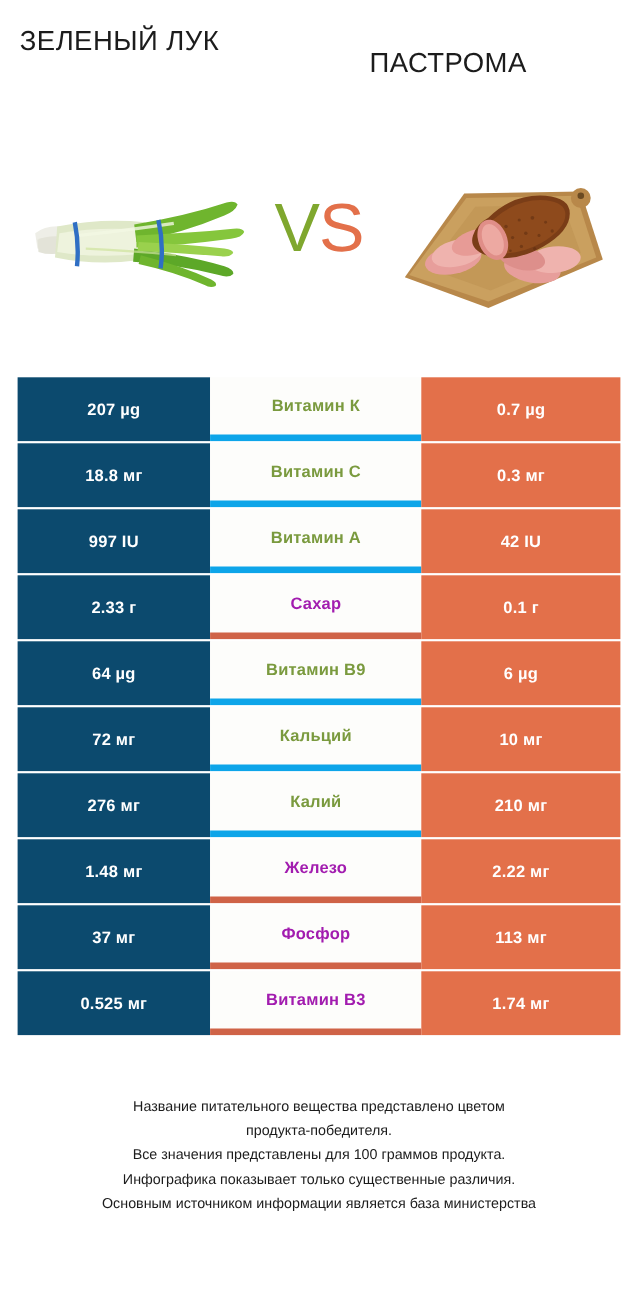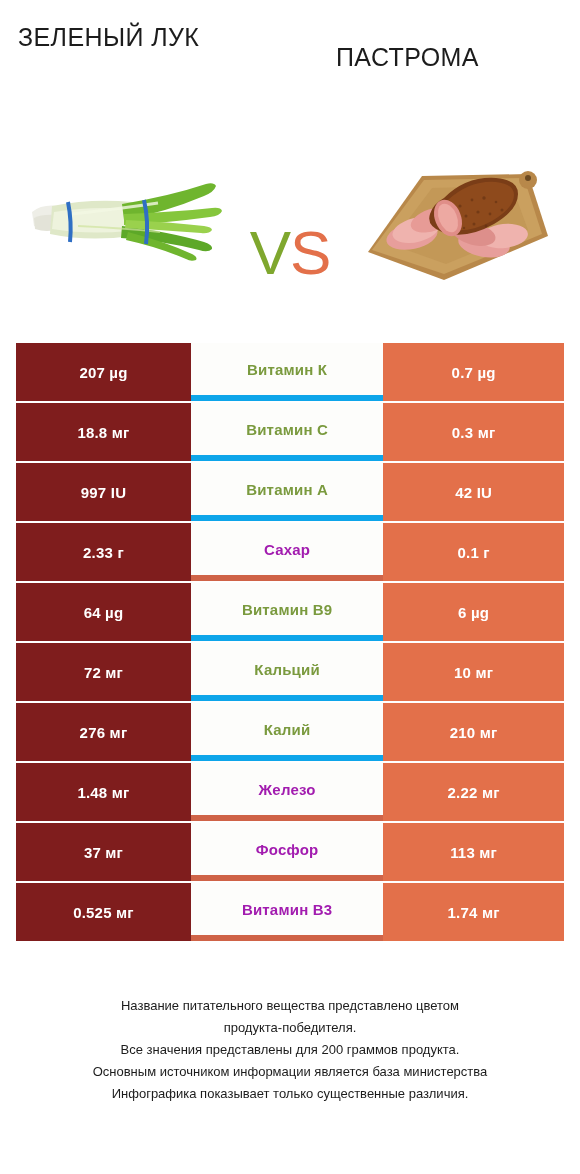--- a/index.html
+++ b/index.html
@@ -69,21 +69,20 @@
     position: absolute;
     left: 236px;
     top: 28px;
     width: 108px;
     height: 80px;
     font-size: 62px;
     line-height: 80px;
     text-align: center;
     font-weight: 400;
     letter-spacing: -1px;
-    margin-top: 45px;
   }
   .vs .v { color: #7fa72e; }
   .vs .s { color: #e3704a; }
 
   
   .scallion { position:absolute; left:0; top:0; width:100%; height:100%; }
 
   
   .pastrami { position:absolute; left:0; top:0; width:100%; height:100%; }
 
@@ -104,21 +103,21 @@
     display: flex;
     align-items: center;
     justify-content: center;
     font-size: 15px;
     font-weight: 700;
     letter-spacing: 0.2px;
     box-sizing: border-box;
   }
   .cell-left {
     width: 182px;
-    background: #7f1d1d;
+    background: #0c4a6e;
     color: #ffffff;
   }
   .cell-mid {
     width: 200px;
     background: #fdfdfb;
     color: #7a9a3e;
     border-top: 1px solid transparent;
     border-bottom: 6px solid #0ea5e9;
   }
   .cell-mid.orange {
@@ -290,18 +289,18 @@
       <div class="cell cell-left">0.525 мг</div>
       <div class="cell cell-mid orange">Витамин B3</div>
       <div class="cell cell-right">1.74 мг</div>
     </div>
 
   </div>
 
   <div class="footer">
     <div class="wrap">Название питательного вещества представлено цветом</div>
     <div>продукта-победителя.</div>
-    <div class="wrap">Все значения представлены для 200 граммов продукта.</div>
+    <div class="wrap">Все значения представлены для 100 граммов продукта.</div>
+    <div class="wrap">Инфографика показывает только существенные различия.</div>
     <div class="wrap">Основным источником информации является база министерства</div>
-    <div class="wrap">Инфографика показывает только существенные различия.</div>
   </div>
 
 </div>
 
 </body></html>

